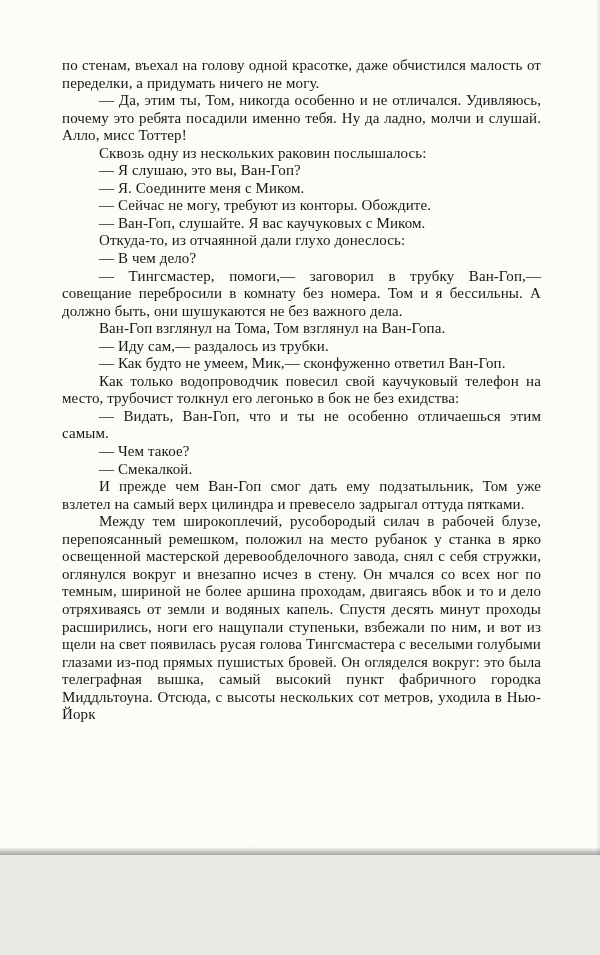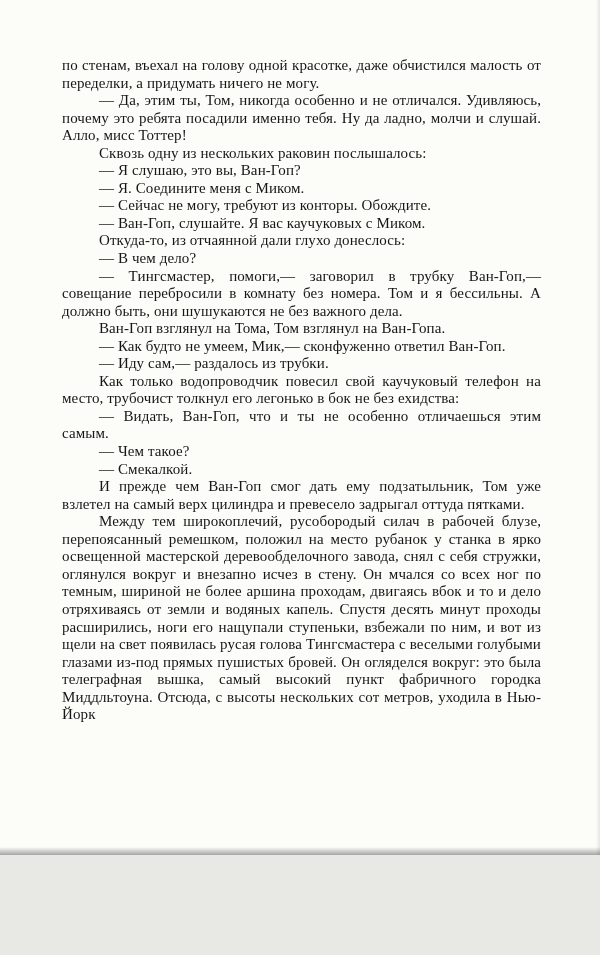--- a/index.html
+++ b/index.html
@@ -69,22 +69,22 @@
       <p class="para indent">— Да, этим ты, Том, никогда особенно и не отличался. Удивляюсь, почему это ребята посадили именно тебя. Ну да ладно, молчи и слушай. Алло, мисс Тоттер!</p>
       <p class="para indent">Сквозь одну из нескольких раковин послышалось:</p>
       <p class="para indent">— Я слушаю, это вы, Ван-Гоп?</p>
       <p class="para indent">— Я. Соедините меня с Миком.</p>
       <p class="para indent">— Сейчас не могу, требуют из конторы. Обождите.</p>
       <p class="para indent">— Ван-Гоп, слушайте. Я вас каучуковых с Миком.</p>
       <p class="para indent">Откуда-то, из отчаянной дали глухо донеслось:</p>
       <p class="para indent">— В чем дело?</p>
       <p class="para indent">— Тингсмастер, помоги,— заговорил в трубку Ван-Гоп,— совещание перебросили в комнату без номера. Том и я бессильны. А должно быть, они шушукаются не без важного дела.</p>
       <p class="para indent">Ван-Гоп взглянул на Тома, Том взглянул на Ван-Гопа.</p>
+      <p class="para indent">— Иду сам,— раздалось из трубки.</p>
       <p class="para indent">— Как будто не умеем, Мик,— сконфуженно ответил Ван-Гоп.</p>
-      <p class="para indent">— Иду сам,— раздалось из трубки.</p>
       <p class="para indent">Как только водопроводчик повесил свой каучуковый телефон на место, трубочист толкнул его легонько в бок не без ехидства:</p>
       <p class="para indent">— Видать, Ван-Гоп, что и ты не особенно отличаешься этим самым.</p>
       <p class="para indent">— Чем такое?</p>
       <p class="para indent">— Смекалкой.</p>
       <p class="para indent">И прежде чем Ван-Гоп смог дать ему подзатыльник, Том уже взлетел на самый верх цилиндра и превесело задрыгал оттуда пятками.</p>
       <p class="para indent">Между тем широкоплечий, русобородый силач в рабочей блузе, перепоясанный ремешком, положил на место рубанок у станка в ярко освещенной мастерской деревообделочного завода, снял с себя стружки, оглянулся вокруг и внезапно исчез в стену. Он мчался со всех ног по темным, шириной не более аршина проходам, двигаясь вбок и то и дело отряхиваясь от земли и водяных капель. Спустя десять минут проходы расширились, ноги его нащупали ступеньки, взбежали по ним, и вот из щели на свет появилась русая голова Тингсмастера с веселыми голубыми глазами из-под прямых пушистых бровей. Он огляделся вокруг: это была телеграфная вышка, самый высокий пункт фабричного городка Миддльтоуна. Отсюда, с высоты нескольких сот метров, уходила в Нью-Йорк</p>
     </div>
   <div class="page-number">40</div>
   <div class="scan-edge-right"></div>
   <div class="scan-edge-bottom"></div>

